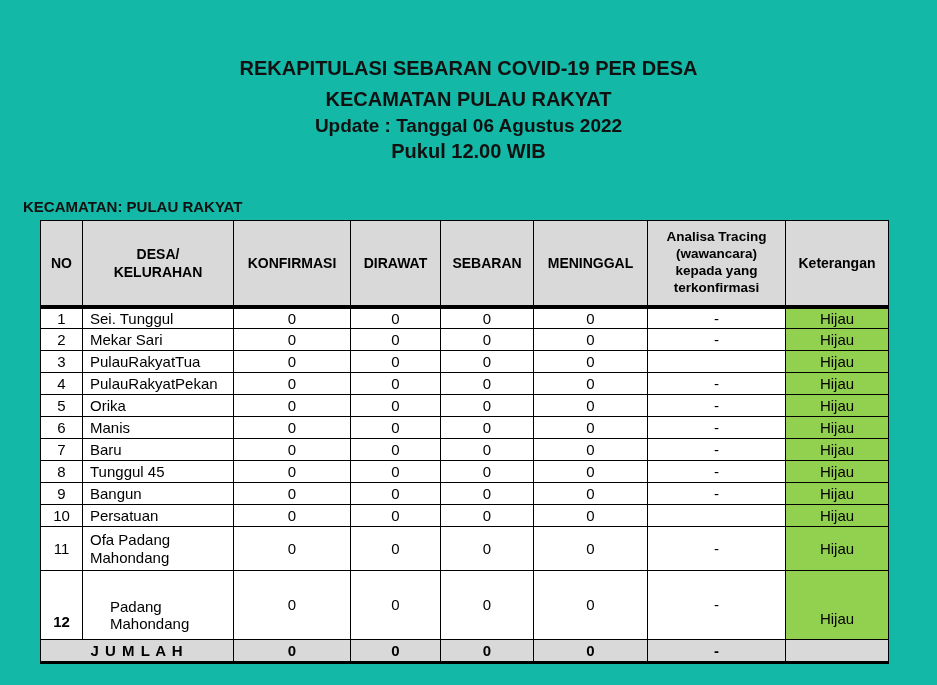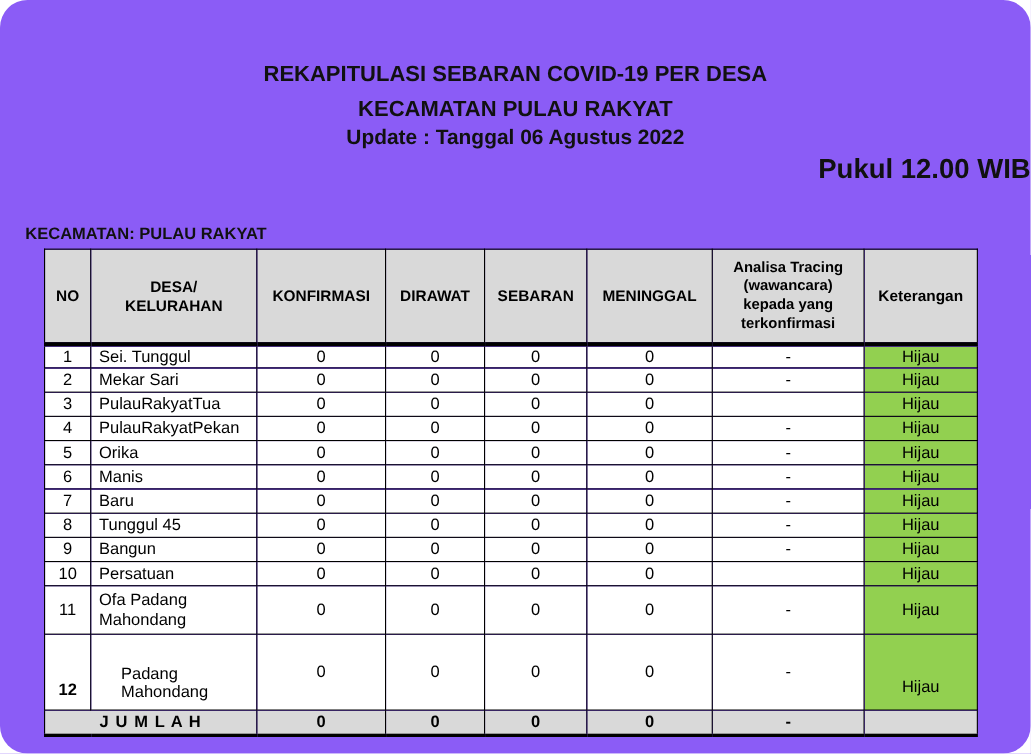--- a/index.html
+++ b/index.html
@@ -1,36 +1,35 @@
 <!DOCTYPE html>
 <html style="--status-green: #92d050;"><head>
 <meta charset="utf-8">
 <style>
   * { box-sizing: border-box; }
   html, body { margin: 0; padding: 0; background: #ffffff; }
   .page {
     position: relative;
     width: 937px;
     height: 685px;
-    background: #8b5cf6;
+    background: #14b8a6;
     font-family: "Liberation Sans", sans-serif;
     color: #000;
     overflow: hidden;
-    border-radius: 25px;
   }
   .titles {
     padding-top: 57px;
     text-align: center;
     font-weight: bold;
     color: #111;
   }
   .t1 { font-size: 20px; margin-bottom: 8px; letter-spacing: 0px; }
   .t2 { font-size: 20px; margin-bottom: 4px; }
   .t3 { font-size: 19px; margin-bottom: 3px; }
-  .t4 { font-size: 25px; text-align: right; }
+  .t4 { font-size: 20px; }
 
   .section-label {
     font-size: 15px;
     font-weight: bold;
     margin: 35px 0 5px 23px;
     color: #111;
   }
 
   table.report {
     border-collapse: collapse;

